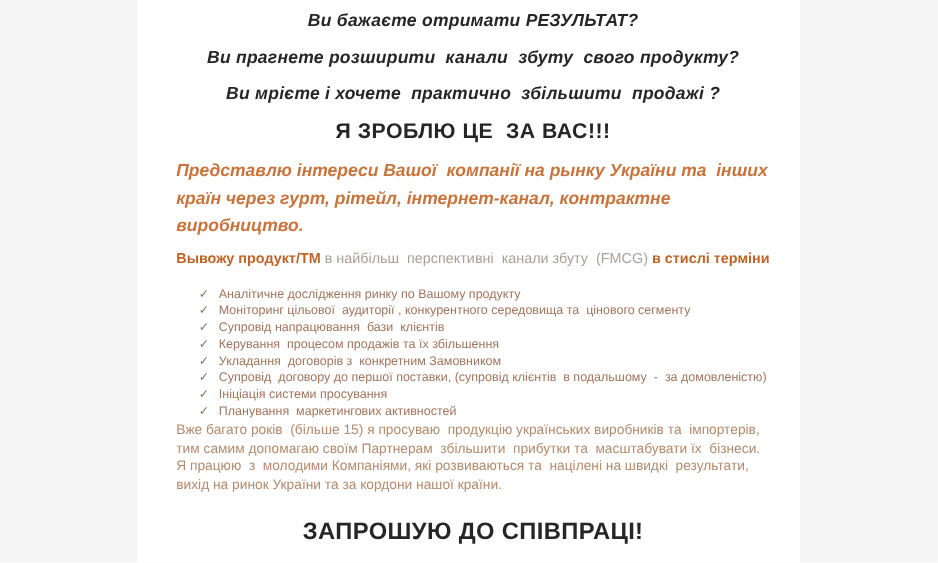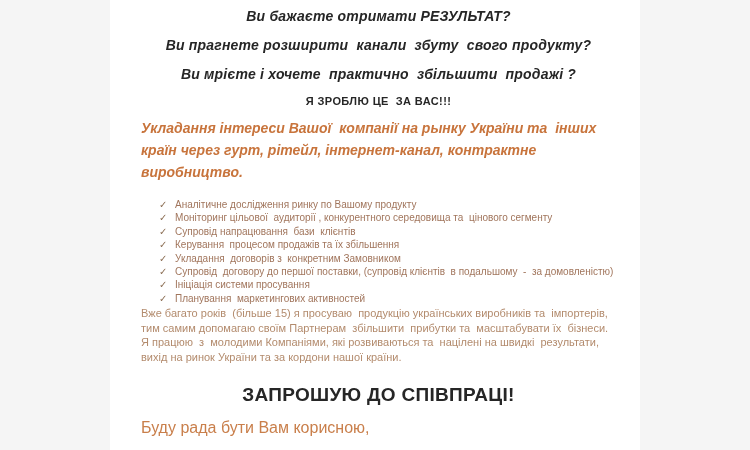--- a/index.html
+++ b/index.html
@@ -24,21 +24,21 @@
   .headline {
     font-size: 14px;
     font-weight: bold;
     font-style: italic;
     color: #262626;
     margin-bottom: 13px;
     letter-spacing: 0.2px;
   }
   .headline.cta {
     font-style: normal;
-    font-size: 11px;
+    font-size: 17px;
     margin-bottom: 10px;
     letter-spacing: 0.4px;
   }
 
   
   .offer-heading {
     margin-top: 8px;
     font-size: 14px;
     line-height: 22px;
     font-weight: bold;
@@ -105,22 +105,23 @@
 
 <div class="page">
 
   <div class="headlines">
     <div class="headline" data-bind="headlines.line1">Ви бажаєте отримати РЕЗУЛЬТАТ?</div>
     <div class="headline" data-bind="headlines.line2">Ви прагнете розширити  канали  збуту  свого продукту?</div>
     <div class="headline" data-bind="headlines.line3">Ви мрієте і хочете  практично  збільшити  продажі ?</div>
     <div class="headline cta" data-bind="headlines.cta">Я ЗРОБЛЮ ЦЕ  ЗА ВАС!!!</div>
   </div>
 
-  <div class="offer-heading" data-bind="offer.heading">Укладання інтереси Вашої  компанії на рынку України та  інших країн через гурт, рітейл, інтернет-канал, контрактне  виробництво.</div>
+  <div class="offer-heading" data-bind="offer.heading">Представлю інтереси Вашої  компанії на рынку України та  інших країн через гурт, рітейл, інтернет-канал, контрактне  виробництво.</div>
 
+  <div class="intro-line"><span class="strong" data-bind="offer.intro_bold1">Вывожу продукт/ТМ</span><span class="muted" data-bind="offer.intro_plain"> в найбільш  перспективні  канали збуту  (FMCG) </span><span class="strong" data-bind="offer.intro_bold2">в стислі терміни</span></div>
 
   <ul class="checklist">
     <li><span class="check" data-bind="icons.check">✓</span><span data-bind="checklist.items.0">Аналітичне дослідження ринку по Вашому продукту</span></li>
     <li><span class="check" data-bind="icons.check">✓</span><span data-bind="checklist.items.1">Моніторинг цільової  аудиторії , конкурентного середовища та  цінового сегменту</span></li>
     <li><span class="check" data-bind="icons.check">✓</span><span data-bind="checklist.items.2">Супровід напрацювання  бази  клієнтів</span></li>
     <li><span class="check" data-bind="icons.check">✓</span><span data-bind="checklist.items.3">Керування  процесом продажів та їх збільшення</span></li>
     <li><span class="check" data-bind="icons.check">✓</span><span data-bind="checklist.items.4">Укладання  договорів з  конкретним Замовником</span></li>
     <li><span class="check" data-bind="icons.check">✓</span><span data-bind="checklist.items.5">Супровід  договору до першої поставки, (супровід клієнтів  в подальшому  -  за домовленістю)</span></li>
     <li><span class="check" data-bind="icons.check">✓</span><span data-bind="checklist.items.6">Ініціація системи просування</span></li>
     <li><span class="check" data-bind="icons.check">✓</span><span data-bind="checklist.items.7">Планування  маркетингових активностей</span></li>

